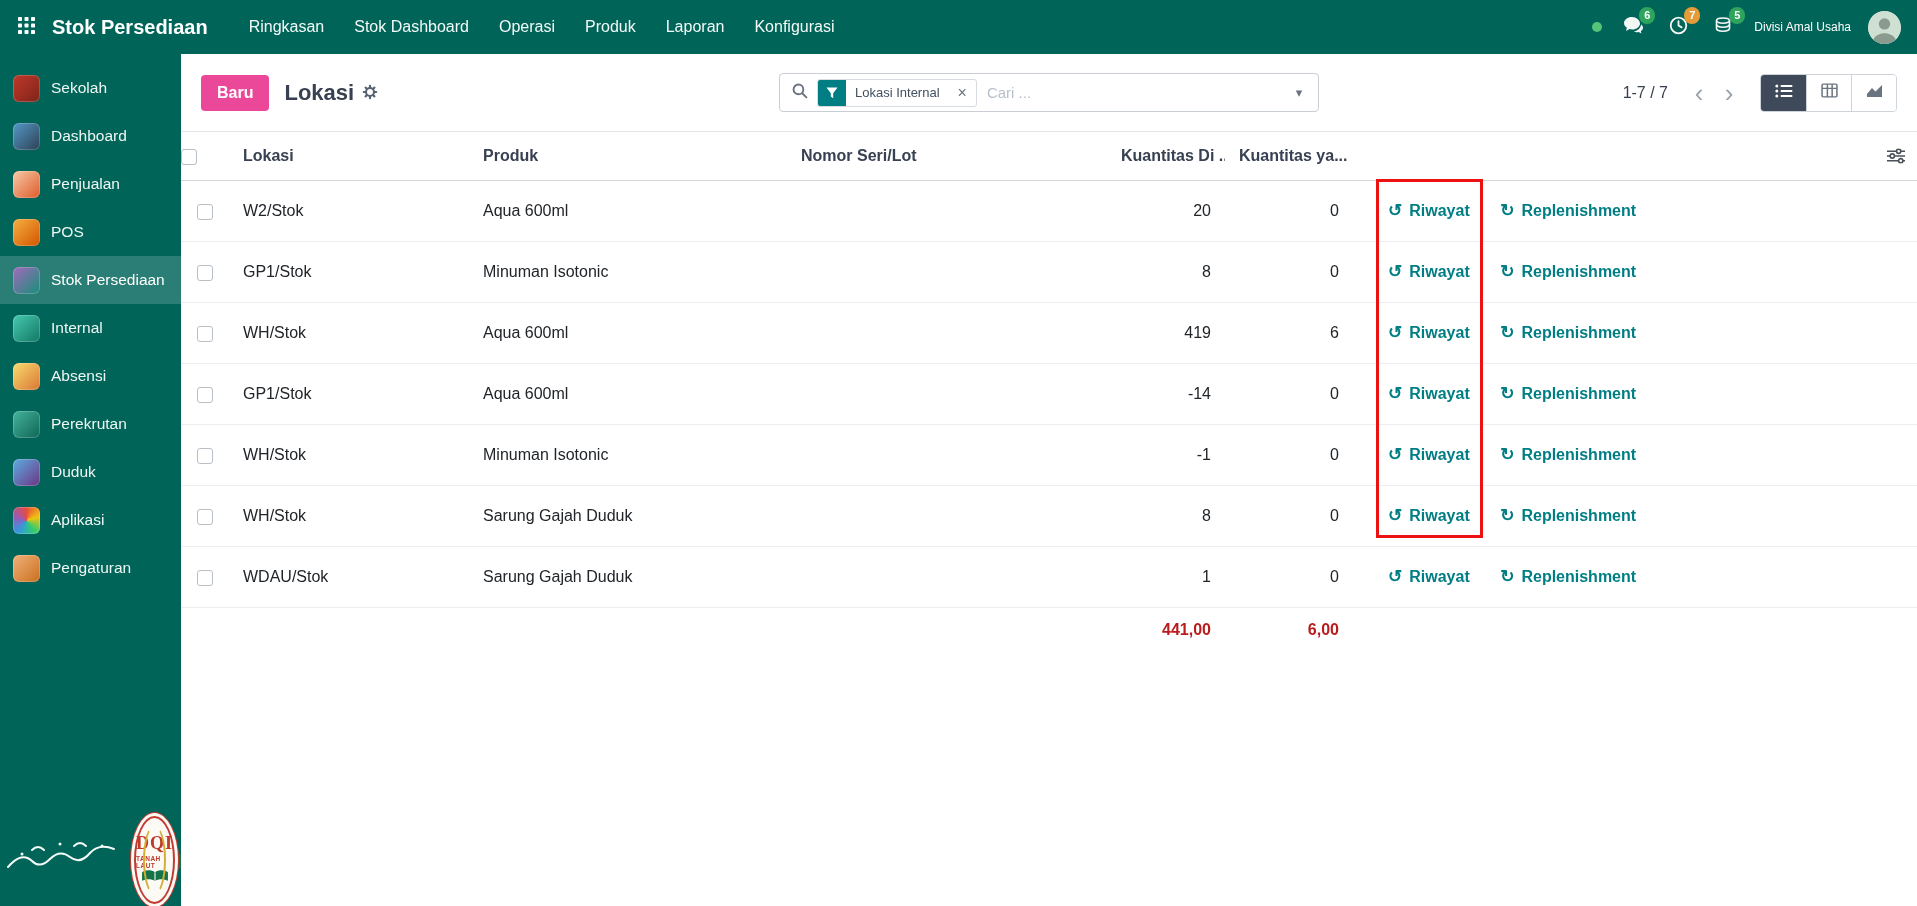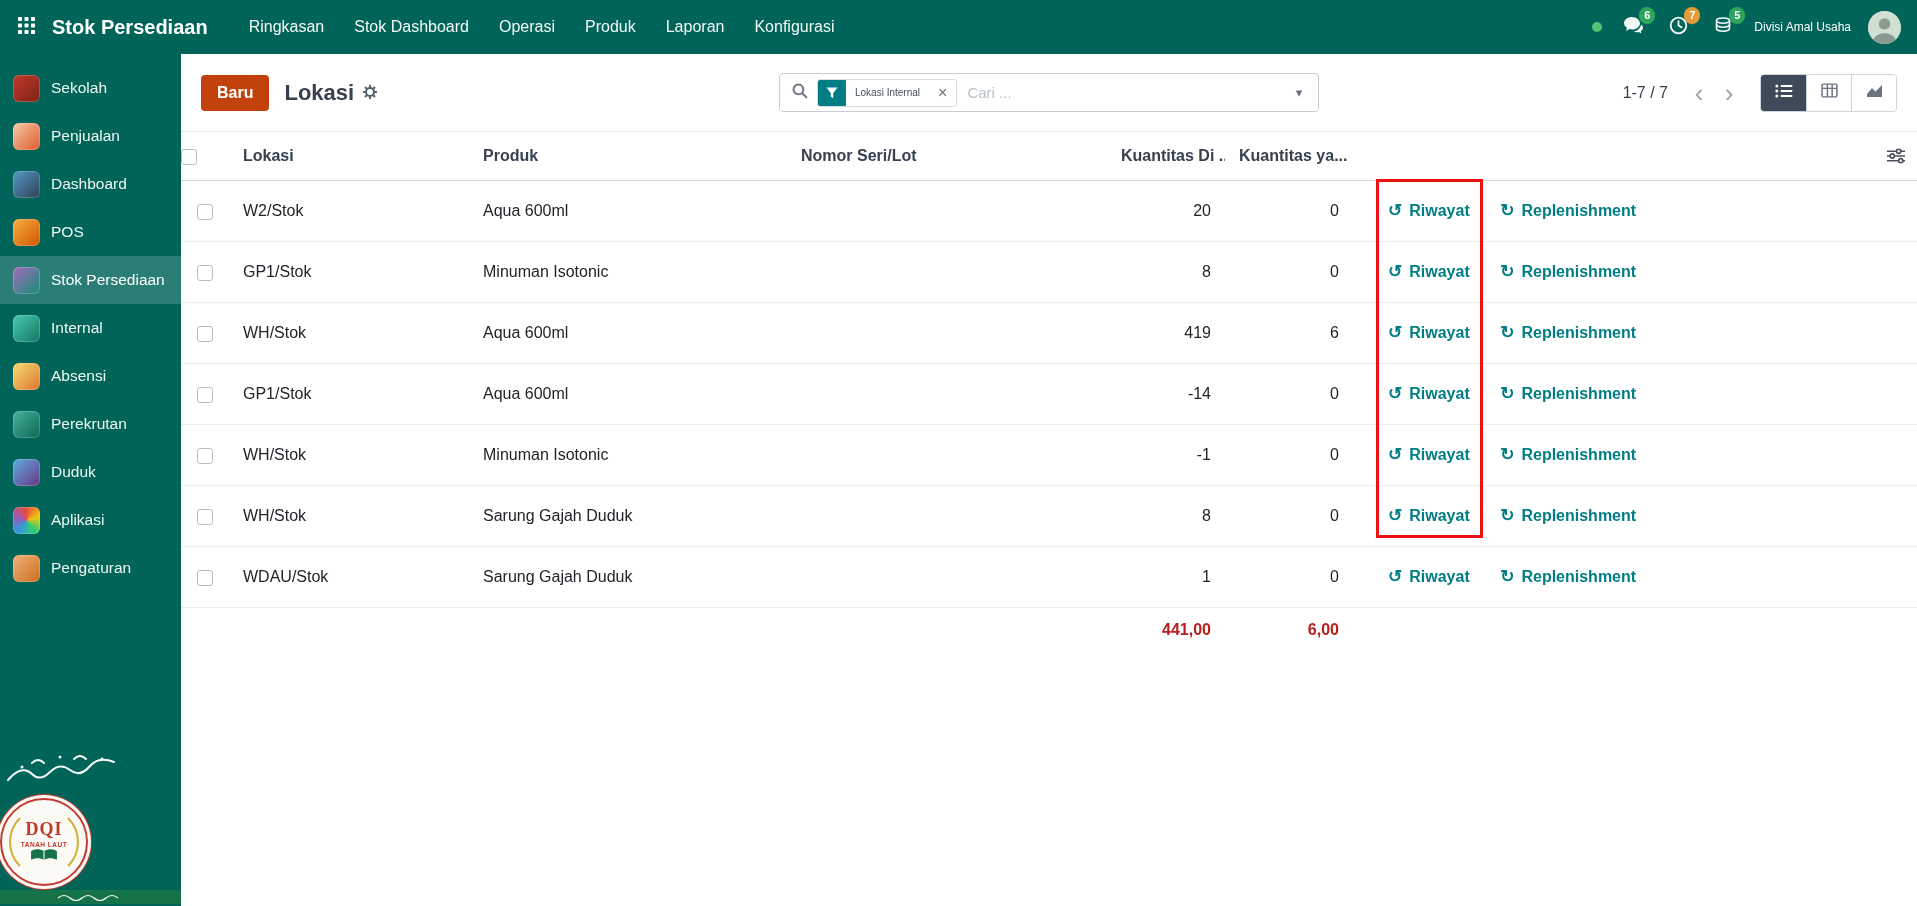--- a/index.html
+++ b/index.html
@@ -41,45 +41,45 @@
   .ai-4{background:linear-gradient(135deg,#f5b041,#d35400)}
   .ai-5{background:linear-gradient(135deg,#85c1e9,#2471a3)}
   .ai-6{background:linear-gradient(135deg,#ec7063,#a93226)}
   .ai-7{background:linear-gradient(135deg,#a569bd,#148f77)}
   .ai-8{background:linear-gradient(135deg,#48c9b0,#117864)}
   .ai-9{background:linear-gradient(135deg,#f7dc6f,#dc7633)}
   .ai-10{background:linear-gradient(135deg,#45b39d,#0e6655)}
   .ai-11{background:linear-gradient(135deg,#5dade2,#6c3483)}
   .ai-12{background:conic-gradient(#e74c3c,#f1c40f,#2ecc71,#3498db,#9b59b6,#e74c3c)}
   .ai-13{background:linear-gradient(135deg,#f0b27a,#ca6f1e)}
-  .side-logo{position:absolute;left:0;right:0;bottom:2px;display:flex;flex-direction:column;}
+  .side-logo{position:absolute;left:0;right:0;bottom:2px;display:flex;flex-direction:row;align-items:center}
   .emblem{
     position:relative;width:88px;height:88px;border-radius:50%;background:#fbfaf5;
     border:2px solid #c23b32;box-shadow:0 0 0 3px #fbfaf5,0 0 0 4px #c23b32;
     display:flex;flex-direction:column;align-items:center;justify-content:center;margin-top:2px;
   }
   .emblem::before{content:"";position:absolute;inset:7px;border-radius:50%;border:2px solid transparent;
     border-left-color:#d4af37;border-right-color:#d4af37}
   .em-dqi{color:#c0392b;font-family:"Liberation Serif",serif;font-weight:700;font-size:18px;letter-spacing:1px}
   .em-sub{color:#c0392b;font-size:6.5px;font-weight:700;letter-spacing:.5px;margin-top:1px}
   .em-banner{margin-top:4px;background:#157347;padding:3px 10px;border-radius:2px;display:flex;align-items:center;justify-content:center}
   
   .main{position:absolute;top:54px;left:181px;width:1736px;height:852px;background:#fff}
   .cp{position:relative;display:flex;align-items:center;height:77px;padding:0 20px}
-  .btn-new{background:#c2410c;color:#fff;border:none;border-radius:4px;font-size:16px;font-weight:600;
+  .btn-new{background:#ec4899;color:#fff;border:none;border-radius:4px;font-size:16px;font-weight:600;
     padding:9px 16px;cursor:pointer;font-family:inherit}
   .cp-title{font-size:22px;font-weight:600;color:#374151;margin-left:15px;display:flex;align-items:center;gap:8px}
   .gear-wrap{display:flex;align-items:center;cursor:pointer}
   .searchbar{
     position:absolute;left:598px;top:19px;width:540px;height:39px;border:1px solid #c9ced4;border-radius:4px;
     display:flex;align-items:center;background:#fff;padding-left:11px;
   }
   .facet{display:flex;align-items:center;border:1px solid #d7dbe0;border-radius:3px;margin-left:9px;height:28px;overflow:hidden;background:#fff}
   .facet-ic{width:28px;height:28px;background:#017e84;display:flex;align-items:center;justify-content:center;flex:none}
-  .facet-label{padding:0 9px;font-size:10px;color:#42505f;white-space:nowrap}
+  .facet-label{padding:0 9px;font-size:13px;color:#42505f;white-space:nowrap}
   .facet-x{padding:0 9px;color:#6b7280;font-size:16px;cursor:pointer;line-height:1}
   .search-input{flex:1;border:none;outline:none;font-size:15px;color:#374151;padding:0 10px;min-width:40px;font-family:inherit}
   .search-input::placeholder{color:#b9bfc9}
   .caret-btn{width:38px;height:100%;display:flex;align-items:center;justify-content:center;cursor:pointer;color:#6b7280;font-size:13px}
   .cp-right{margin-left:auto;display:flex;align-items:center}
   .pager-text{font-size:16px;color:#374151;margin-right:16px;white-space:nowrap}
   .pg-btn{width:30px;height:30px;display:flex;align-items:center;justify-content:center;color:#9aa2ac;font-size:26px;cursor:pointer;line-height:1}
   .switcher{display:flex;border:1px solid #cfd4da;border-radius:4px;overflow:hidden;margin-left:16px}
   .sw-btn{width:45px;height:36px;display:flex;align-items:center;justify-content:center;background:#fff;border-left:1px solid #cfd4da;cursor:pointer}
   .sw-btn:first-child{border-left:none}
@@ -177,26 +177,26 @@
     </div>
   </div>
 </div>
 
 <div class="sidebar">
   <div class="side-item">
     <span class="app-icon ai-1"></span>
     <span>Sekolah</span>
   </div>
   <div class="side-item">
+    <span class="app-icon ai-3"></span>
+    <span>Dashboard</span>
+  </div>
+  <div class="side-item">
     <span class="app-icon ai-2"></span>
     <span>Penjualan</span>
-  </div>
-  <div class="side-item">
-    <span class="app-icon ai-3"></span>
-    <span>Dashboard</span>
   </div>
   <div class="side-item">
     <span class="app-icon ai-4"></span>
     <span>POS</span>
   </div>
   <div class="side-item active">
     <span class="app-icon ai-7"></span>
     <span>Stok Persediaan</span>
   </div>
   <div class="side-item">

